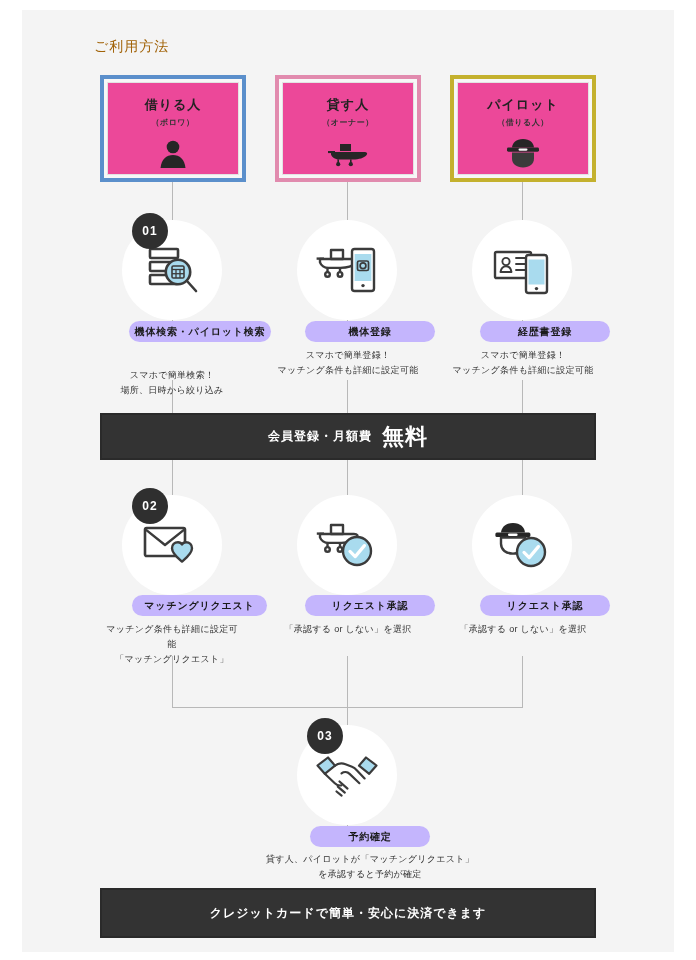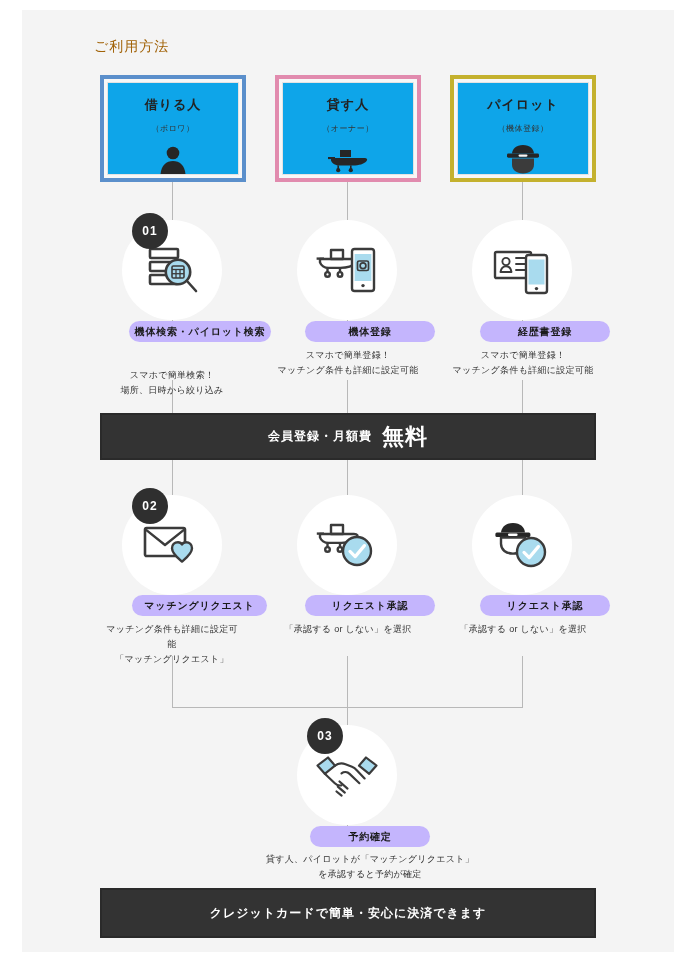--- a/index.html
+++ b/index.html
@@ -20,25 +20,25 @@
   }
 
   
   .role-card{
     position:absolute;top:65px;width:146px;height:107px;
     box-sizing:border-box;background:#f7f7f7;
     border:4px solid #000;padding:3px;
   }
   .role-inner{
     width:100%;height:100%;box-sizing:border-box;
-    border:1px solid #e3e3e3;background:#0ea5e9;
+    border:1px solid #e3e3e3;background:#ec4899;
     display:flex;flex-direction:column;align-items:center;
   }
   .role-title{font-size:13px;font-weight:bold;color:#222;margin-top:13px;letter-spacing:1px;}
-  .role-sub{font-size:8px;color:#333;margin-top:9px;letter-spacing:0.5px;}
+  .role-sub{font-size:8px;color:#333;margin-top:3px;letter-spacing:0.5px;font-weight:bold;}
   .role-icon{margin-top:9px;}
 
   #role-0{left:78px;border-color:#5b8fcb;}
   #role-1{left:253px;border-color:#e18bae;}
   #role-2{left:428px;border-color:#c4b12e;}
 
   
   .vline{position:absolute;width:1px;background:#b8b8b8;}
   .hline{position:absolute;height:1px;background:#b8b8b8;}
 
@@ -111,21 +111,21 @@
           <circle cx="11.2" cy="27.2" r="2.1" fill="#262626"></circle>
           <circle cx="23.8" cy="27.2" r="2.1" fill="#262626"></circle>
         </svg>
       </div>
     </div>
   </div>
 
   <div class="role-card" id="role-2">
     <div class="role-inner">
       <div class="role-title">パイロット</div>
-      <div class="role-sub">（機体登録）</div>
+      <div class="role-sub">（借りる人）</div>
       <div class="role-icon">
         <svg width="36" height="32" viewBox="0 0 36 32">
           <path d="M18 2 C11 2 7.5 6 7 10.5 h22 C28.5 6 25 2 18 2 Z" fill="#262626"></path>
           <rect x="2" y="10.5" width="32" height="4.2" rx="1.4" fill="#262626"></rect>
           <rect x="13.5" y="11.4" width="9" height="2.3" rx="1.1" fill="#f7f7f7"></rect>
           <path d="M7 15.5 h22 v6 C29 27 24.5 30.5 18 30.5 C11.5 30.5 7 27 7 21.5 Z" fill="#3b3b3b"></path>
         </svg>
       </div>
     </div>
   </div>

